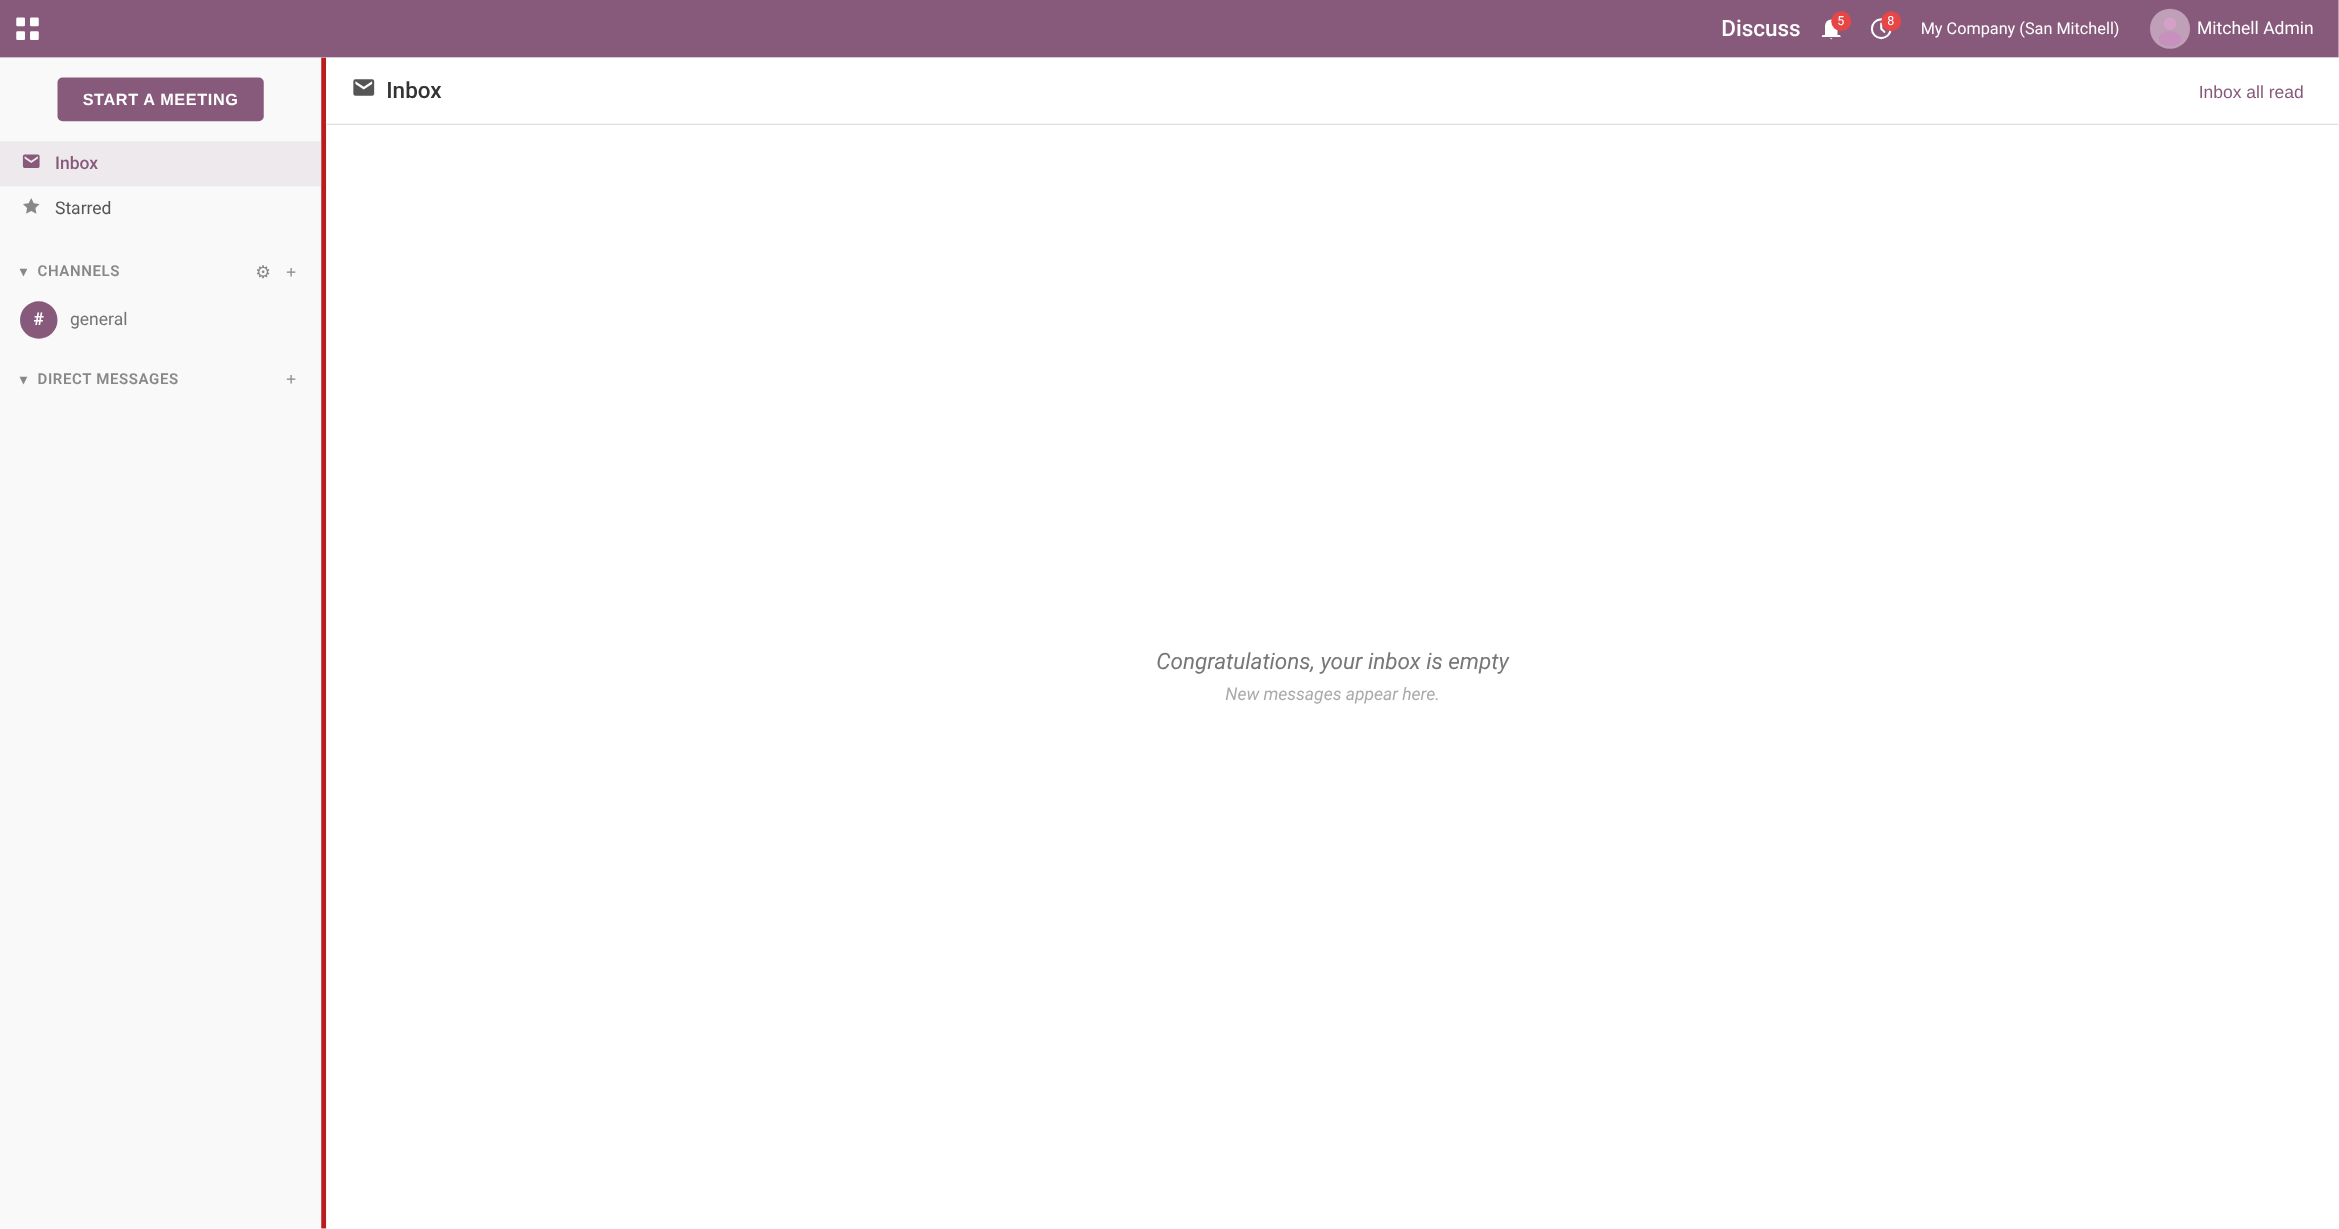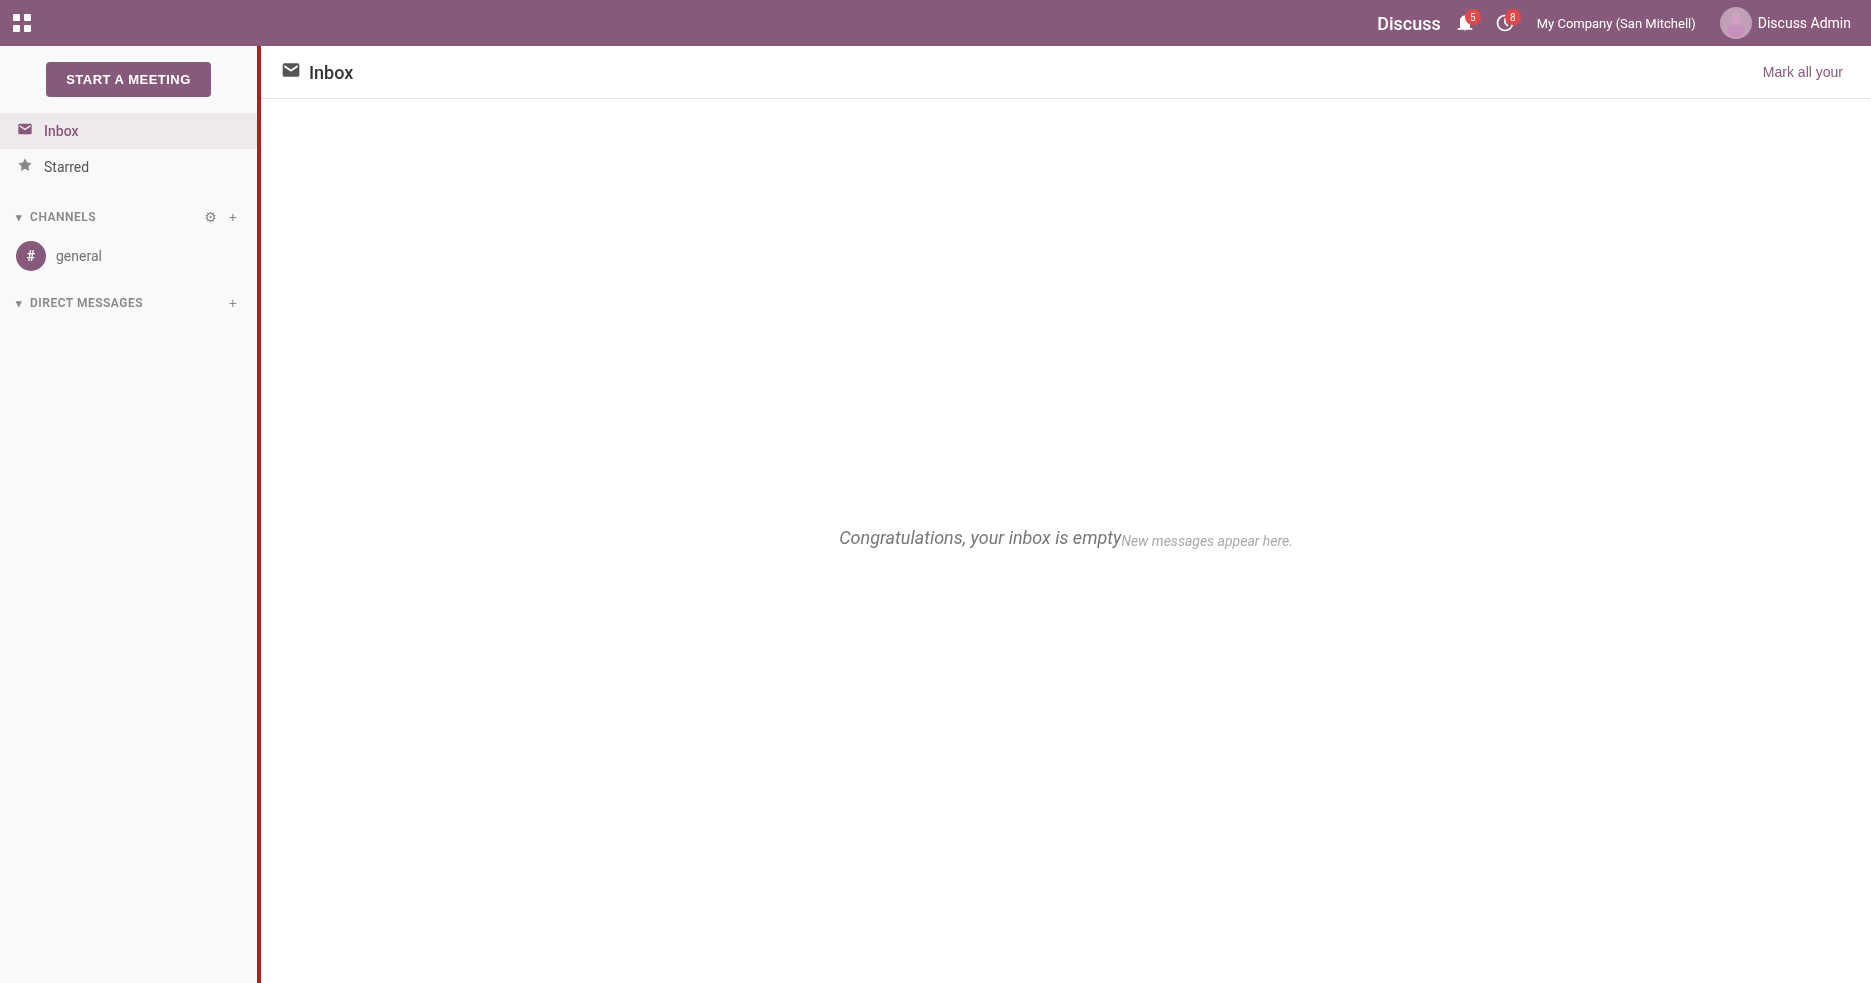--- a/index.html
+++ b/index.html
@@ -284,21 +284,21 @@
       color: #875a7b;
       font-size: 14px;
       cursor: pointer;
       padding: 4px 8px;
       border-radius: 4px;
     }
 
     .content-body {
       flex: 1;
       display: flex;
-      flex-direction: row;
+      flex-direction: column;
       align-items: center;
       justify-content: center;
       padding: 20px;
       text-align: center;
     }
 
     .empty-state-title {
       font-size: 18px;
       font-style: italic;
       color: #777;
@@ -348,21 +348,21 @@
 
     <span class="topbar-company">My Company (San Mitchell)</span>
 
     <div class="topbar-user">
       <div class="user-avatar">
         <svg width="28" height="28" viewBox="0 0 28 28" fill="none">
           <circle cx="14" cy="10" r="5" fill="#d4a0c8"></circle>
           <ellipse cx="14" cy="22" rx="9" ry="6" fill="#c890be"></ellipse>
         </svg>
       </div>
-      <span>Discuss Admin</span>
+      <span>Mitchell Admin</span>
     </div>
   </div>
 </div>
 
 <div class="main-layout">
 
   <div class="sidebar">
     <button class="start-meeting-btn">START A MEETING</button>
 
     <div class="sidebar-nav">
@@ -410,21 +410,21 @@
   </div>
 
   <div class="content-area">
     <div class="content-header">
       <span class="content-header-icon">
         <svg width="20" height="20" viewBox="0 0 24 24" fill="#555">
           <path d="M20 4H4a2 2 0 00-2 2v12a2 2 0 002 2h16a2 2 0 002-2V6a2 2 0 00-2-2zm0 4.7l-8 5.3-8-5.3V6l8 5.3L20 6v2.7z"></path>
         </svg>
       </span>
       <span class="content-title">Inbox</span>
-      <button class="mark-all-read-btn">Mark all your</button>
+      <button class="mark-all-read-btn">Inbox all read</button>
     </div>
 
     <div class="content-body">
       <p class="empty-state-title">Congratulations, your inbox is empty</p>
       <p class="empty-state-subtitle">New messages appear here.</p>
     </div>
   </div>
 
 </div>
 

